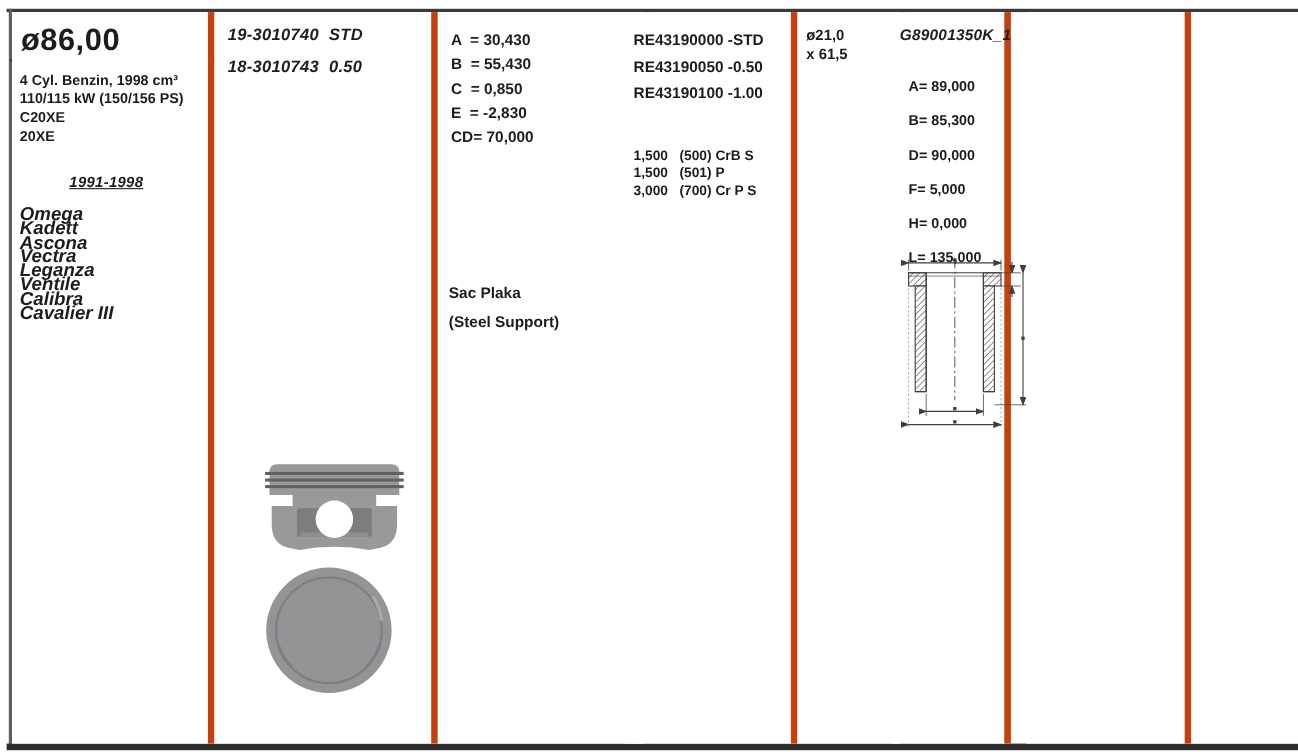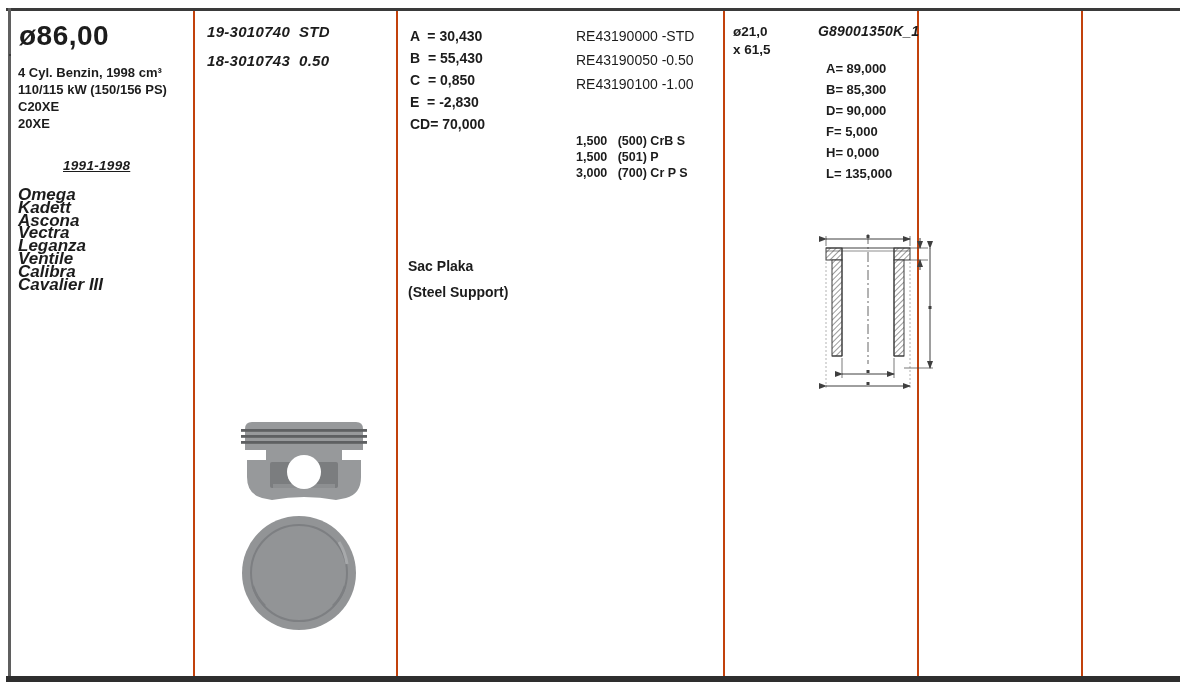--- a/index.html
+++ b/index.html
@@ -17,21 +17,21 @@
   }
   
   .frame-top    { position:absolute; left:6px;  top:8px;   width:1174px; height:3px; background:#3a3a3a; }
   .frame-left   { position:absolute; left:8px;  top:8px;   width:3px;    height:672px; background:#5f5f5f; }
   .frame-bottom { position:absolute; left:6px;  top:676px; width:1174px; height:6px; background:#2e2e2e; }
   
   .col {
     position: absolute;
     top: 11px;
     height: 665px;
-    border-right: 2px solid #c2410c;
+    border-right: 6px solid #c2410c;
     background: #fff;
   }
   .c1 { left: 11px;   width: 184px; }
   .c2 { left: 195px;  width: 203px; }
   .c3 { left: 398px;  width: 194px; }
   .c4 { left: 568px;  width: 157px; }
   .c5 { left: 725px;  width: 99px;  }
   .c6 { left: 810px;  width: 109px; }
   .c7 { left: 933px;  width: 150px; }
   .c8 { left: 1083px; width: 97px; border-right: none; }
@@ -58,31 +58,31 @@
   .model-list span { display: block; }
 
   .part-numbers { left: 12px; top: 12px; font-size: 15px; font-weight: 700; font-style: italic; }
   .part-numbers span { display: block; margin-bottom: 12px; letter-spacing: 0.3px; }
 
   .dim-lines { left: 12px; top: 14px; font-size: 14px; font-weight: 700; line-height: 22px; }
   .dim-lines span { display: block; }
   .support-label { left: 10px; top: 242px; font-size: 14px; font-weight: 700; line-height: 26px; }
   .support-label span { display: block; }
 
-  .ring-set { left: 8px; top: 13px; font-size: 14px; font-weight: 400; line-height: 24px; }
+  .ring-set { left: 8px; top: 13px; font-size: 14px; font-weight: 700; line-height: 24px; }
   .ring-set span { display: block; }
   .ring-specs { left: 8px; top: 122px; font-size: 12.5px; font-weight: 700; line-height: 16px; }
   .ring-specs span { display: block; }
 
   .pin-size { left: 8px; top: 12px; font-size: 13.5px; font-weight: 700; line-height: 18px; }
   .pin-size span { display: block; }
 
   .liner-code { left: 8px; top: 12px; font-size: 14px; font-weight: 700; font-style: italic; letter-spacing: 0.2px; }
   .liner-dims { left: 16px; top: 47px; font-size: 13px; font-weight: 700; line-height: 21px; }
-  .liner-dims span { display: block; }
+  .liner-dims span { display: block; margin-top: 10px; }
 
   .piston-side { left: 44px; top: 409px; }
   .piston-top  { left: 44px; top: 501px; }
   .liner-drawing { left: 6px; top: 217px; }
 </style>
 </head>
 <body>
 
 <div class="sheet">
 

